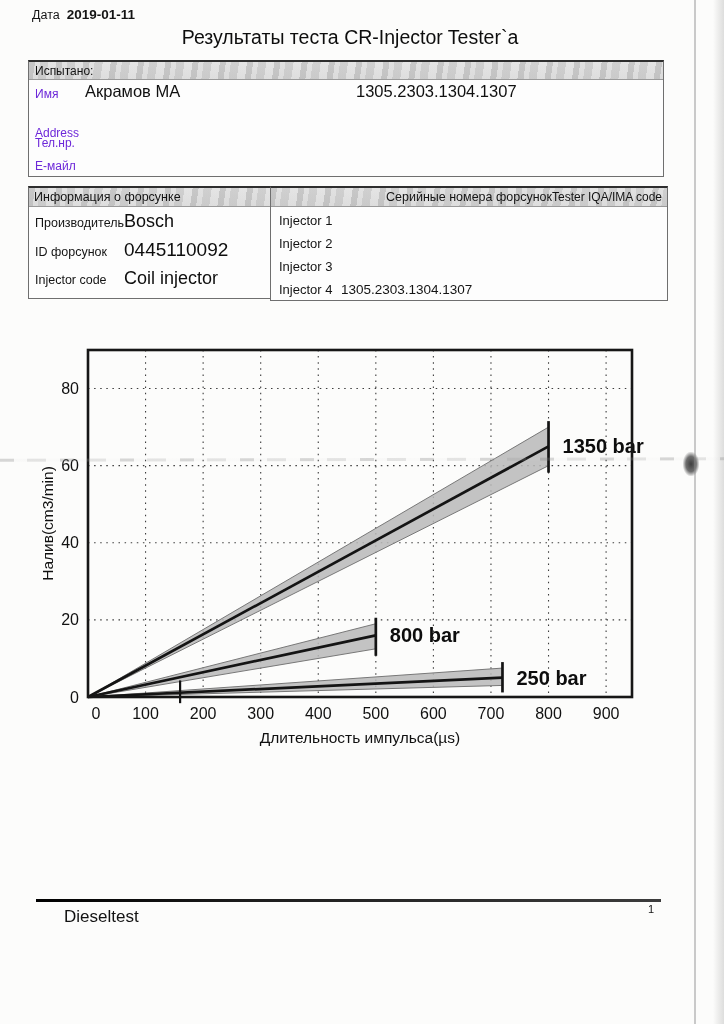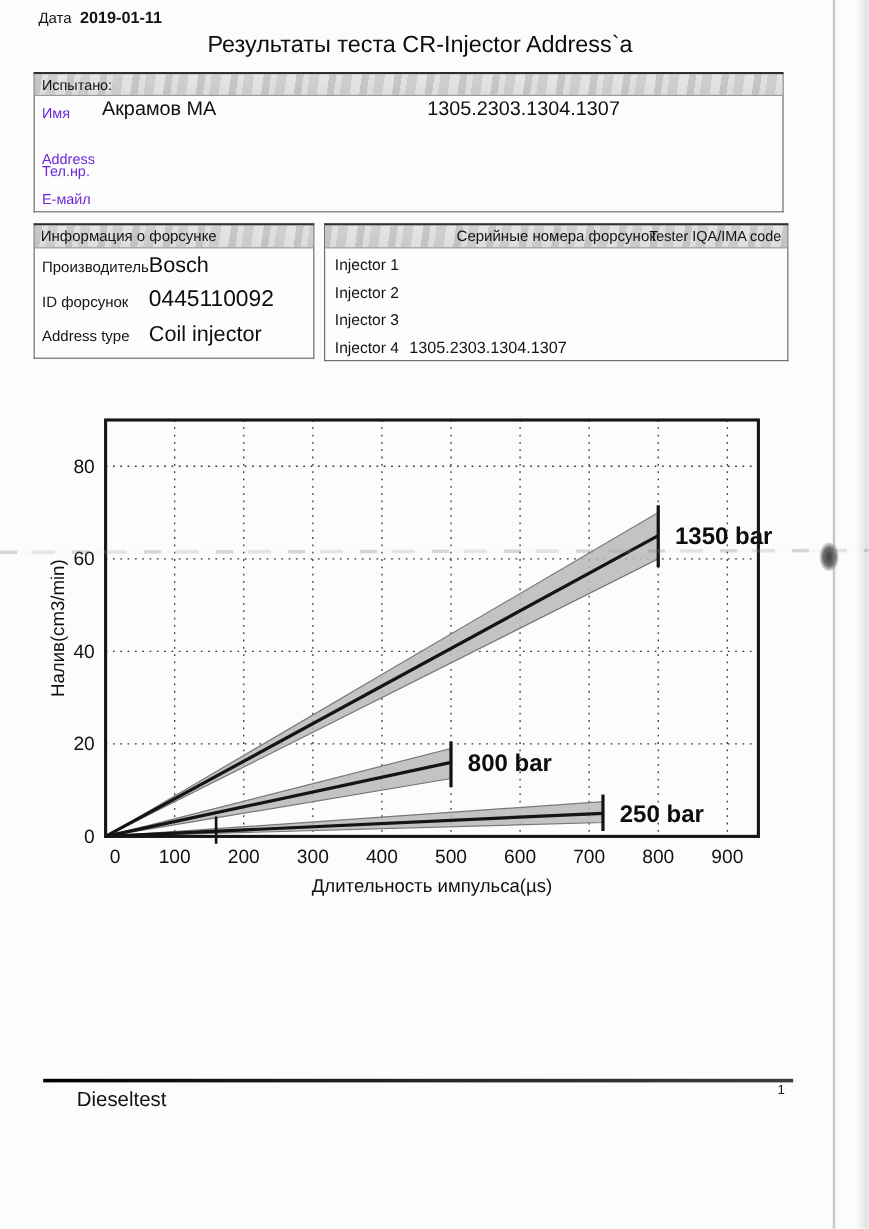--- a/index.html
+++ b/index.html
@@ -6,21 +6,21 @@
   .page{
     position:relative;width:724px;height:1024px;background:#fcfcfb;
     font-family:"Liberation Sans",sans-serif;color:#141414;overflow:hidden;text-decoration:underline;
   }
   
   .date-line{position:absolute;left:32px;top:7px;display:flex;align-items:baseline;gap:7px;}
   .date-label{font-size:12.5px;}
   .date-value{font-size:13.5px;font-weight:bold;}
   .report-title{position:absolute;left:0;top:26px;width:700px;text-align:center;font-size:19.5px;font-weight:500;color:#0d0d0d;}
   
-  .box{position:absolute;background:#fdfdfd;border:1px solid #6f6f6f;border-top:2px solid #2e2e2e;}
+  .box{position:absolute;background:#fdfdfd;border:1px solid #6f6f6f;border-top:2px solid #2e2e2e;padding-left:11px;}
   .noise{
     background:
       repeating-linear-gradient(98deg, rgba(140,140,140,.30) 0 6px, rgba(225,225,225,.25) 6px 11px,
         rgba(170,170,170,.32) 11px 19px, rgba(238,238,238,.22) 19px 27px),
       linear-gradient(#e2e2e2,#d9d9d9);
   }
   .tested-box{left:28px;top:60px;width:623px;height:114px;}
   .tested-header{position:absolute;left:0;top:0;width:100%;height:18px;line-height:18px;
     padding-left:6px;box-sizing:border-box;font-size:12px;border-bottom:1px solid #9a9a9a;}
   .f-label{position:absolute;font-size:12px;color:#6d28d9;}
@@ -68,39 +68,39 @@
 </head>
 <body>
 
 <div class="page">
 
   <div class="date-line">
     <span class="date-label">Дата</span>
     <span class="date-value">2019-01-11</span>
   </div>
 
-  <div class="report-title">Результаты теста CR-Injector Address`a</div>
+  <div class="report-title">Результаты теста CR-Injector Tester`a</div>
 
   <div class="box tested-box">
     <div class="tested-header noise">Испытано:</div>
     <span class="f-label pos-name-label">Имя</span>
     <span class="f-value pos-name-value">Акрамов МА</span>
     <span class="f-value pos-name-code">1305.2303.1304.1307</span>
     <span class="f-label pos-address">Address</span>
     <span class="f-label pos-phone">Тел.нр.</span>
     <span class="f-label pos-email">Е-майл</span>
   </div>
 
   <div class="box info-box">
     <div class="info-header noise">Информация о форсунке</div>
     <span class="info-row-label" style="top:28px;">Производитель</span>
     <span class="info-row-value" style="top:23px;font-size:18px;">Bosch</span>
     <span class="info-row-label" style="top:57px;">ID форсунок</span>
     <span class="info-row-value" style="top:51px;font-size:19px;">0445110092</span>
-    <span class="info-row-label" style="top:85px;">Address type</span>
+    <span class="info-row-label" style="top:85px;">Injector code</span>
     <span class="info-row-value" style="top:80px;font-size:18px;">Coil injector</span>
   </div>
 
   <div class="box serial-box">
     <div class="serial-header noise">Серийные номера форсунок</div>
     <span class="serial-header-right">Tester IQA/IMA code</span>
     <span class="ser-label" style="top:25px;">Injector 1</span>
     <span class="ser-value" style="top:25px;"></span>
     <span class="ser-label" style="top:48px;">Injector 2</span>
     <span class="ser-value" style="top:48px;"></span>

